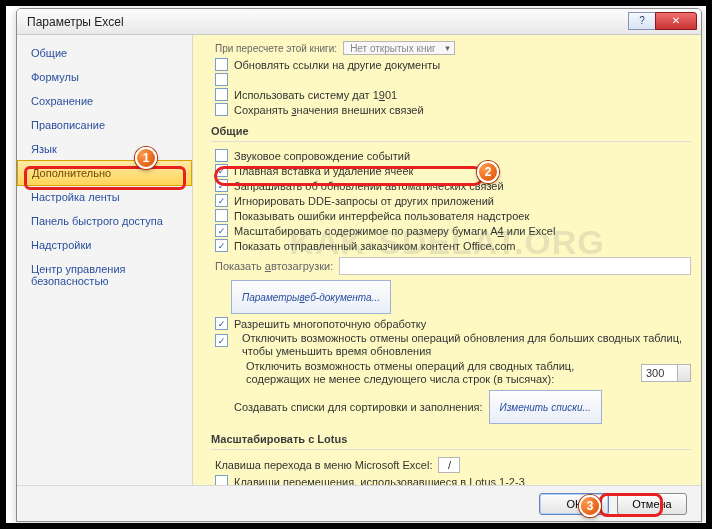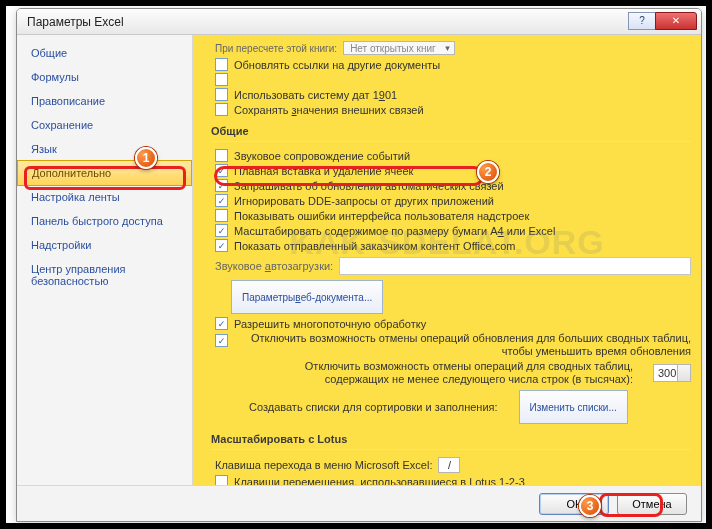--- a/index.html
+++ b/index.html
@@ -48,21 +48,21 @@
     display: flex; align-items: center; justify-content: center;
     font-size: 10px; color: #2a3f66;
     margin-left: -1px;
   }
   .winbtn.close {
     background: linear-gradient(#f07070,#c83232);
     border-color: #8a1a1a; color: #fff;
     border-radius: 0 3px 0 0;
     width: 42px;
   }
-  .dlg-body { flex: 1; display: flex; background: #fde047; overflow:hidden;}
+  .dlg-body { flex: 1; display: flex; background: #fef9c3; overflow:hidden;}
   .sidebar {
     width: 176px;
     background: #f4f4f4;
     border-right: 1px solid #d8d8d8;
     padding-top: 6px;
   }
   .side-item {
     padding: 6px 10px 6px 14px;
     color: #2a4fa0;
     cursor: pointer;
@@ -88,21 +88,20 @@
     color: #3b3b3b;
     padding: 8px 0 4px 0;
     border-bottom: 1px solid #ddd;
     margin-bottom: 6px;
   }
   .row, .row-c {
     display: flex; align-items: center;
     padding: 1px 0 1px 4px;
     font-size: 11px;
     color: #333;
-    text-align: right;
   }
   .chk {
     width: 13px; height: 13px;
     border: 1px solid #7a9ecb;
     background: #fff;
     margin-right: 6px;
     display: inline-flex; align-items: center; justify-content: center;
     font-size: 9px; color: #2a59a8;
     flex-shrink: 0;
   }
@@ -116,41 +115,41 @@
     padding: 0 18px 0 6px;
     color: #888;
     position: relative;
     font-size: 10px;
   }
   .drop::after {
     content: "▾"; position: absolute; right: 4px; top: 1px;
     color: #666; font-size: 9px;
   }
   .spin {
-    width: 38px; height: 18px;
+    width: 50px; height: 18px;
     border: 1px solid #b5b5b5;
     background: #fff;
     display: inline-flex; align-items: center;
     padding: 0 14px 0 4px;
     position: relative;
     font-size: 11px;
   }
   .spin::after {
     content: ""; position: absolute; right: 0; top: 0; bottom: 0; width: 12px;
     border-left: 1px solid #b5b5b5;
     background: linear-gradient(#f6f6f6,#e2e2e2);
   }
   .btn-inline {
     height: 19px;
     border: 1px solid #9db3d1;
     background: linear-gradient(#fdfdfd,#e9eef7);
     color: #2a4fa0;
     padding: 16px 10px;
     font-size: 10px;
-    display: inline-flex; align-items: center;
+    display: inline-flex; align-items: center; font-style: italic;
   }
   .btn-inline .u { text-decoration: underline; }
   .footer {
     height: 36px;
     border-top: 1px solid #d8d8d8;
     background: #f3f3f3;
     display: flex; align-items: center; justify-content: flex-end;
     padding: 0 14px; gap: 8px;
   }
   .btn {
@@ -217,22 +216,22 @@
       <div class="winbtns">
         <div class="winbtn">?</div>
         <div class="winbtn close">✕</div>
       </div>
     </div>
 
     <div class="dlg-body">
       <div class="sidebar">
         <div class="side-item">Общие</div>
         <div class="side-item">Формулы</div>
+        <div class="side-item">Сохранение</div>
         <div class="side-item">Правописание</div>
-        <div class="side-item">Сохранение</div>
         <div class="side-item">Язык</div>
         <div class="side-item selected">Дополнительно</div>
         <div class="side-item">Настройка ленты</div>
         <div class="side-item">Панель быстрого доступа</div>
         <div class="side-item">Надстройки</div>
         <div class="side-item">Центр управления безопасностью</div>
       </div>
 
       <div class="content">
         <div class="wm">KAK-SDELAT.ORG</div>
@@ -283,21 +282,21 @@
         <div class="row">
             <span class="chk on"></span>
             <span><span>Масштабировать содержимое по размеру бумаги A</span><span class="u">4</span><span> или Excel</span></span>
           </div>
         <div class="row">
             <span class="chk on"></span>
             <span>Показать отправленный заказчиком контент Office.com</span>
           </div>
 
         <div class="row" style="padding-top:4px;">
-          <span class="inline-lbl"><span>Звуковое </span><span class="u">а</span><span>втозагрузки:</span></span>
+          <span class="inline-lbl"><span>Показать </span><span class="u">а</span><span>втозагрузки:</span></span>
           <span style="flex:1; height:18px; border:1px solid #c5c5c5; background:#fff;"></span>
         </div>
         <div class="row" style="padding:4px 0 2px 20px;">
           <span class="btn-inline">
               <span>Параметры </span>
               <span class="u">в</span>
               <span>еб-документа...</span>
             </span>
         </div>
 
@@ -307,21 +306,21 @@
           </div>
         <div class="row" style="align-items:flex-start;">
             <span class="chk on" style="margin-top:2px;"></span>
             <span style="line-height:13px;margin-left:8px;">Отключить возможность отмены операций обновления для больших сводных таблиц, чтобы уменьшить время обновления</span>
           </div>
         <div class="row" style="align-items:flex-start;gap:12px;">
           <span style="width:19px;"></span>
           <span style="flex:1; line-height:13px;">Отключить возможность отмены операций для сводных таблиц, содержащих не менее следующего числа строк (в тысячах):</span>
           <span class="spin" style="margin-left:8px; align-self:center;">300</span>
         </div>
-        <div class="row" style="padding-top:3px;gap:15px;">
+        <div class="row" style="padding-top:3px;">
           <span style="width:19px;"></span>
           <span class="inline-lbl" style="color:#333;">Создавать списки для сортировки и заполнения:</span>
           <span class="btn-inline">Изменить списки...</span>
         </div>
 
         <div class="sect-head">Масштабировать с Lotus</div>
         <div class="row">
           <span class="inline-lbl" style="color:#333;">Клавиша перехода в меню Microsoft Excel:</span>
           <span style="width:22px;height:16px;border:1px solid #b5b5b5;background:#fff;display:inline-flex;align-items:center;justify-content:center;">/</span>
         </div>

